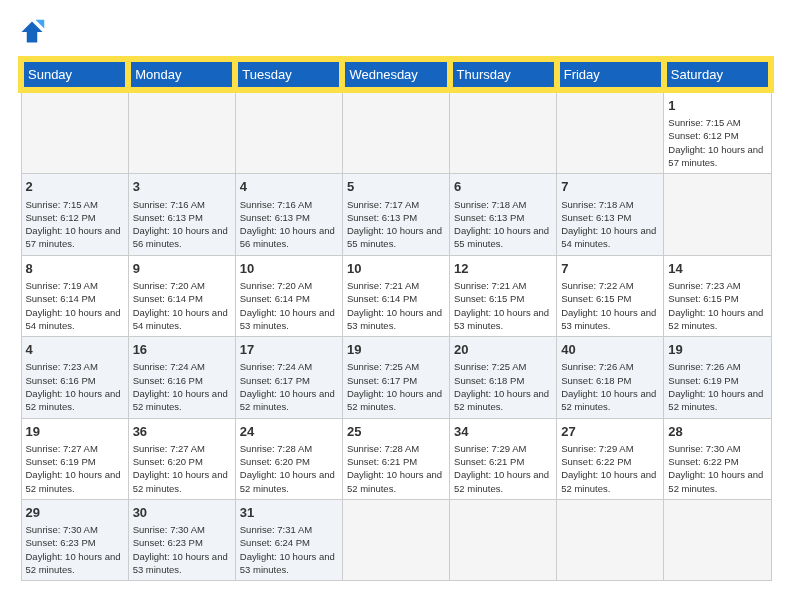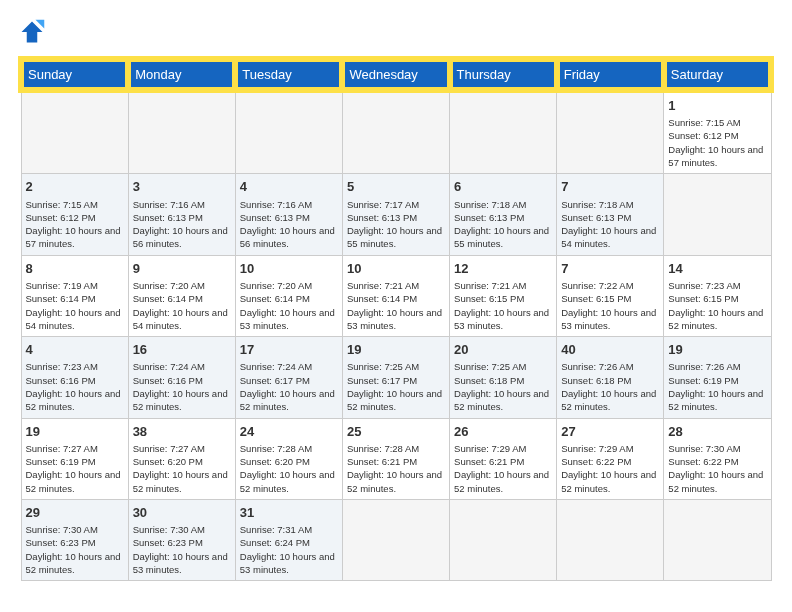--- a/index.html
+++ b/index.html
@@ -159,24 +159,24 @@
           <td><span class="day-num">4</span>Sunrise: 7:23 AM<br>Sunset: 6:16 PM<br>Daylight: 10 hours and 52 minutes.</td>
           <td><span class="day-num">16</span>Sunrise: 7:24 AM<br>Sunset: 6:16 PM<br>Daylight: 10 hours and 52 minutes.</td>
           <td><span class="day-num">17</span>Sunrise: 7:24 AM<br>Sunset: 6:17 PM<br>Daylight: 10 hours and 52 minutes.</td>
           <td><span class="day-num">19</span>Sunrise: 7:25 AM<br>Sunset: 6:17 PM<br>Daylight: 10 hours and 52 minutes.</td>
           <td><span class="day-num">20</span>Sunrise: 7:25 AM<br>Sunset: 6:18 PM<br>Daylight: 10 hours and 52 minutes.</td>
           <td><span class="day-num">40</span>Sunrise: 7:26 AM<br>Sunset: 6:18 PM<br>Daylight: 10 hours and 52 minutes.</td>
           <td><span class="day-num">19</span>Sunrise: 7:26 AM<br>Sunset: 6:19 PM<br>Daylight: 10 hours and 52 minutes.</td>
         </tr>
         <tr>
           <td><span class="day-num">19</span>Sunrise: 7:27 AM<br>Sunset: 6:19 PM<br>Daylight: 10 hours and 52 minutes.</td>
-          <td><span class="day-num">38</span>Sunrise: 7:27 AM<br>Sunset: 6:20 PM<br>Daylight: 10 hours and 52 minutes.</td>
+          <td><span class="day-num">36</span>Sunrise: 7:27 AM<br>Sunset: 6:20 PM<br>Daylight: 10 hours and 52 minutes.</td>
           <td><span class="day-num">24</span>Sunrise: 7:28 AM<br>Sunset: 6:20 PM<br>Daylight: 10 hours and 52 minutes.</td>
           <td><span class="day-num">25</span>Sunrise: 7:28 AM<br>Sunset: 6:21 PM<br>Daylight: 10 hours and 52 minutes.</td>
-          <td><span class="day-num">26</span>Sunrise: 7:29 AM<br>Sunset: 6:21 PM<br>Daylight: 10 hours and 52 minutes.</td>
+          <td><span class="day-num">34</span>Sunrise: 7:29 AM<br>Sunset: 6:21 PM<br>Daylight: 10 hours and 52 minutes.</td>
           <td><span class="day-num">27</span>Sunrise: 7:29 AM<br>Sunset: 6:22 PM<br>Daylight: 10 hours and 52 minutes.</td>
           <td><span class="day-num">28</span>Sunrise: 7:30 AM<br>Sunset: 6:22 PM<br>Daylight: 10 hours and 52 minutes.</td>
         </tr>
         <tr>
           <td><span class="day-num">29</span>Sunrise: 7:30 AM<br>Sunset: 6:23 PM<br>Daylight: 10 hours and 52 minutes.</td>
           <td><span class="day-num">30</span>Sunrise: 7:30 AM<br>Sunset: 6:23 PM<br>Daylight: 10 hours and 53 minutes.</td>
           <td><span class="day-num">31</span>Sunrise: 7:31 AM<br>Sunset: 6:24 PM<br>Daylight: 10 hours and 53 minutes.</td>
           <td class="empty-cell"></td>
           <td class="empty-cell"></td>
           <td class="empty-cell"></td>

